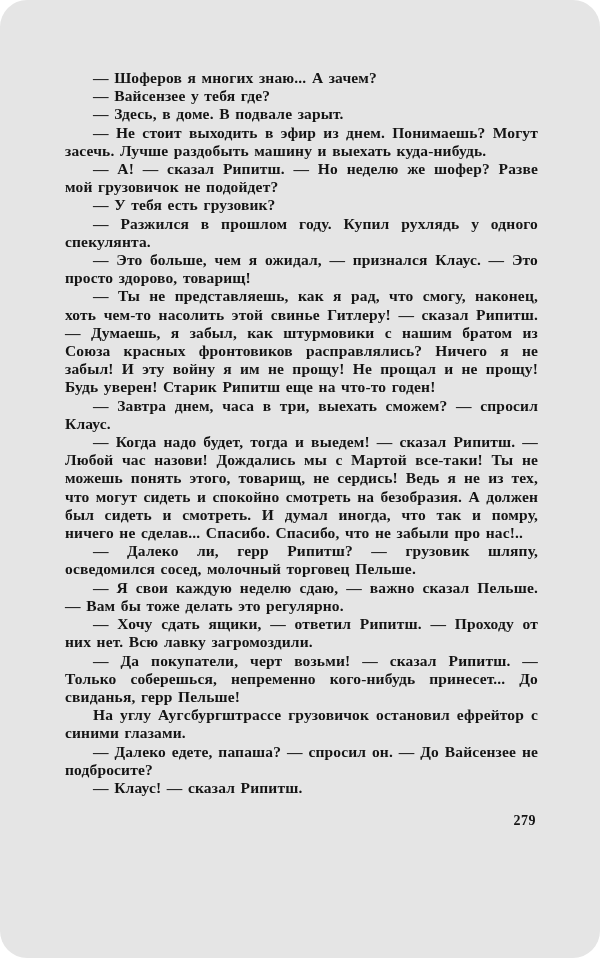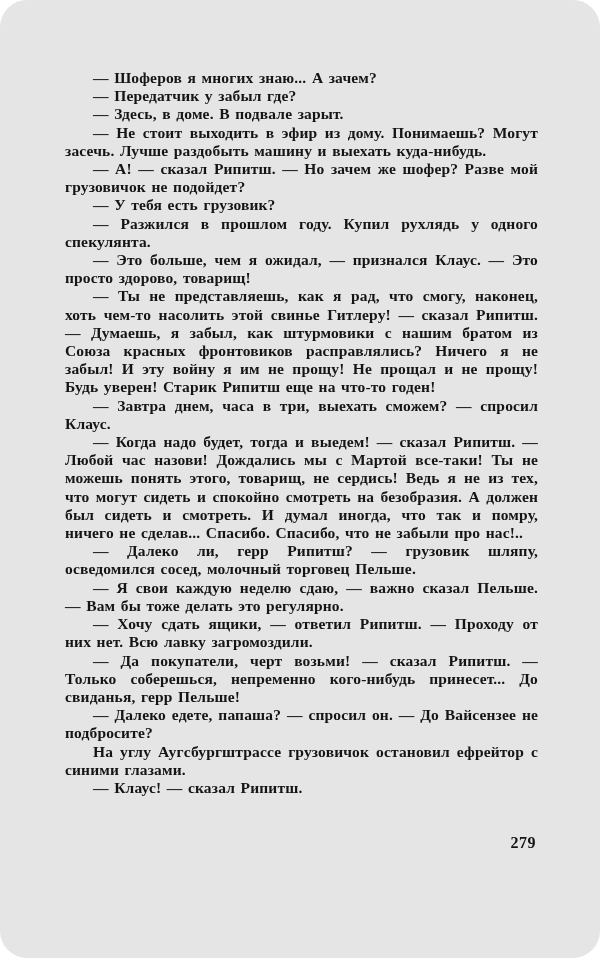--- a/index.html
+++ b/index.html
@@ -29,46 +29,46 @@
     letter-spacing: 0.15px;
     word-spacing: 1.5px;
   }
   .text-block p {
     margin: 0;
     padding: 0;
     text-indent: 28px;
   }
   .page-number {
     position: absolute;
-    top: 834px;
+    top: 813px;
     right: 64px;
     color: #151515;
-    font-size: 16px;
+    font-size: 14px;
     font-weight: 700;
     letter-spacing: 0.5px;
   }
 </style>
 </head>
 <body>
 
 <div class="page">
   <div class="text-block">
       <p>— Шоферов я многих знаю... А зачем?</p>
-      <p>— Передатчик у забыл где?</p>
+      <p>— Вайсензее у тебя где?</p>
       <p>— Здесь, в доме. В подвале зарыт.</p>
-      <p>— Не стоит выходить в эфир из дому. Понимаешь? Могут засечь. Лучше раздобыть машину и выехать куда-нибудь.</p>
-      <p>— А! — сказал Рипитш. — Но зачем же шофер? Разве мой грузовичок не подойдет?</p>
+      <p>— Не стоит выходить в эфир из днем. Понимаешь? Могут засечь. Лучше раздобыть машину и выехать куда-нибудь.</p>
+      <p>— А! — сказал Рипитш. — Но неделю же шофер? Разве мой грузовичок не подойдет?</p>
       <p>— У тебя есть грузовик?</p>
       <p>— Разжился в прошлом году. Купил рухлядь у одного спекулянта.</p>
       <p>— Это больше, чем я ожидал, — признался Клаус. — Это просто здорово, товарищ!</p>
       <p>— Ты не представляешь, как я рад, что смогу, наконец, хоть чем-то насолить этой свинье Гитлеру! — сказал Рипитш. — Думаешь, я забыл, как штурмовики с нашим братом из Союза красных фронтовиков расправлялись? Ничего я не забыл! И эту войну я им не прощу! Не прощал и не прощу! Будь уверен! Старик Рипитш еще на что-то годен!</p>
       <p>— Завтра днем, часа в три, выехать сможем? — спросил Клаус.</p>
       <p>— Когда надо будет, тогда и выедем! — сказал Рипитш. — Любой час назови! Дождались мы с Мартой все-таки! Ты не можешь понять этого, товарищ, не сердись! Ведь я не из тех, что могут сидеть и спокойно смотреть на безобразия. А должен был сидеть и смотреть. И думал иногда, что так и помру, ничего не сделав... Спасибо. Спасибо, что не забыли про нас!..</p>
       <p>— Далеко ли, герр Рипитш? — грузовик шляпу, осведомился сосед, молочный торговец Пельше.</p>
       <p>— Я свои каждую неделю сдаю, — важно сказал Пельше. — Вам бы тоже делать это регулярно.</p>
       <p>— Хочу сдать ящики, — ответил Рипитш. — Проходу от них нет. Всю лавку загромоздили.</p>
       <p>— Да покупатели, черт возьми! — сказал Рипитш. — Только соберешься, непременно кого-нибудь принесет... До свиданья, герр Пельше!</p>
+      <p>На углу Аугсбургштрассе грузовичок остановил ефрейтор с синими глазами.</p>
       <p>— Далеко едете, папаша? — спросил он. — До Вайсензее не подбросите?</p>
-      <p>На углу Аугсбургштрассе грузовичок остановил ефрейтор с синими глазами.</p>
       <p>— Клаус! — сказал Рипитш.</p>
     </div>
   <div class="page-number">279</div>
 </div>
 
 </body></html>

